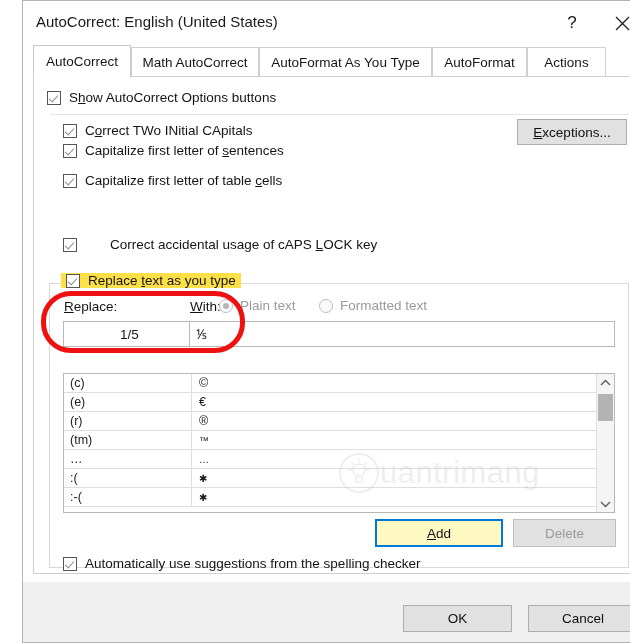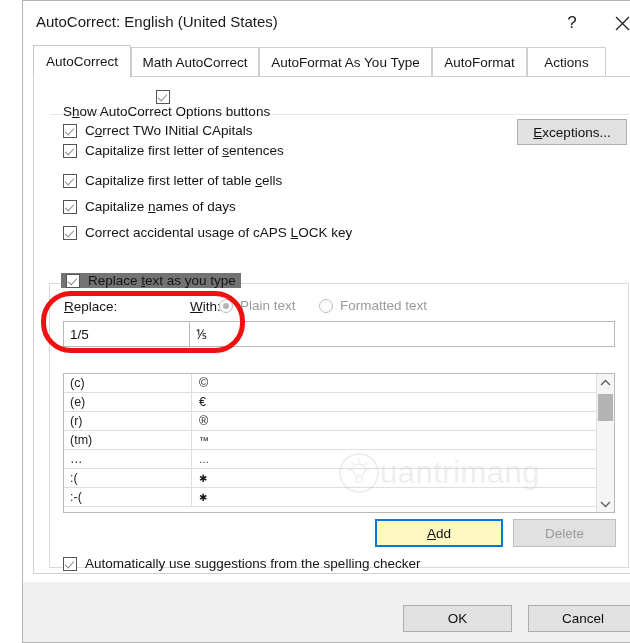--- a/index.html
+++ b/index.html
@@ -118,21 +118,21 @@
 
   
   #replace-group {
     position: absolute; left: 26px; top: 282px;
     width: 580px; height: 285px;
     border: 1px solid #d9d9d9;
   }
   #replace-group-legend {
     position: absolute; left: 38px; top: 272px;
     display: flex; align-items: center;
-    background: #737373; padding: 0 5px;
+    background: #fde047; padding: 0 5px;
     font-size: 13.5px; color: #141414; white-space: nowrap;
     cursor: default;
   }
 
   .fieldlabel {
     position: absolute; font-size: 13.5px; color: #141414;
     white-space: nowrap; cursor: default;
   }
   #replace-label { left: 41px; top: 298px; }
   #with-label    { left: 167px; top: 298px; }
@@ -159,21 +159,21 @@
     width: 552px; height: 26px;
     border: 1px solid #b8b8b8; background: #ffffff;
     display: flex;
   }
   .field {
     height: 24px; border: none; outline: none;
     font-family: "Liberation Sans", sans-serif;
     font-size: 13.5px; color: #141414;
     padding: 0 0 0 6px; background: transparent;
   }
-  #replace-input { width: 126px; border-right: 1px solid #b8b8b8; }
+  #replace-input { width: 126px; border-right: 1px solid #b8b8b8; text-align: center; }
   #with-input { width: 424px; }
 
   
   #listbox {
     position: absolute; left: 40px; top: 372px;
     width: 552px; height: 140px;
     border: 1px solid #b8b8b8; background: #ffffff;
     overflow: hidden;
   }
   .list-row {
@@ -392,37 +392,33 @@
   <div id="bottombar"></div>
   <div class="btn" id="ok-btn">
     <span>OK</span>
   </div>
   <div class="btn" id="cancel-btn">
     <span>Cancel</span>
   </div>
 
   <div id="red-box"></div>
 
-<div class="chk-row" style="left: 40px; top: 89px; flex-direction: column;">
+<div class="chk-row" style="left: 24px; top: 89px;">
       <span class="cb checked"></span>
       <span><span>S</span><u>h</u><span>ow AutoCorrect Options buttons</span></span>
     </div>
     <div class="chk-row" style="left: 40px; top: 122px;">
       <span class="cb checked"></span>
       <span><span>C</span><u>o</u><span>rrect TWo INitial CApitals</span></span>
     </div>
     <div class="chk-row" style="left: 40px; top: 142px;">
       <span class="cb checked"></span>
       <span><span>Capitalize first letter of </span><u>s</u><span>entences</span></span>
     </div>
     <div class="chk-row" style="left: 40px; top: 172px;">
       <span class="cb checked"></span>
       <span><span>Capitalize first letter of table </span><u>c</u><span>ells</span></span>
     </div>
-    <div class="chk-row" style="left: 40px; top: 198px;">
-      <span class="cb checked"></span>
-      <span><span>Capitalize </span><u>n</u><span>ames of days</span></span>
-    </div>
-    <div class="chk-row" style="left: 40px; top: 224px;">
+    <div class="chk-row" style="left: 40px; top: 236px; gap: 25px;">
       <span class="cb checked"></span>
       <span><span>Correct accidental usage of cAPS </span><u>L</u><span>OCK key</span></span>
     </div>
   </div>
 
 </body></html>

